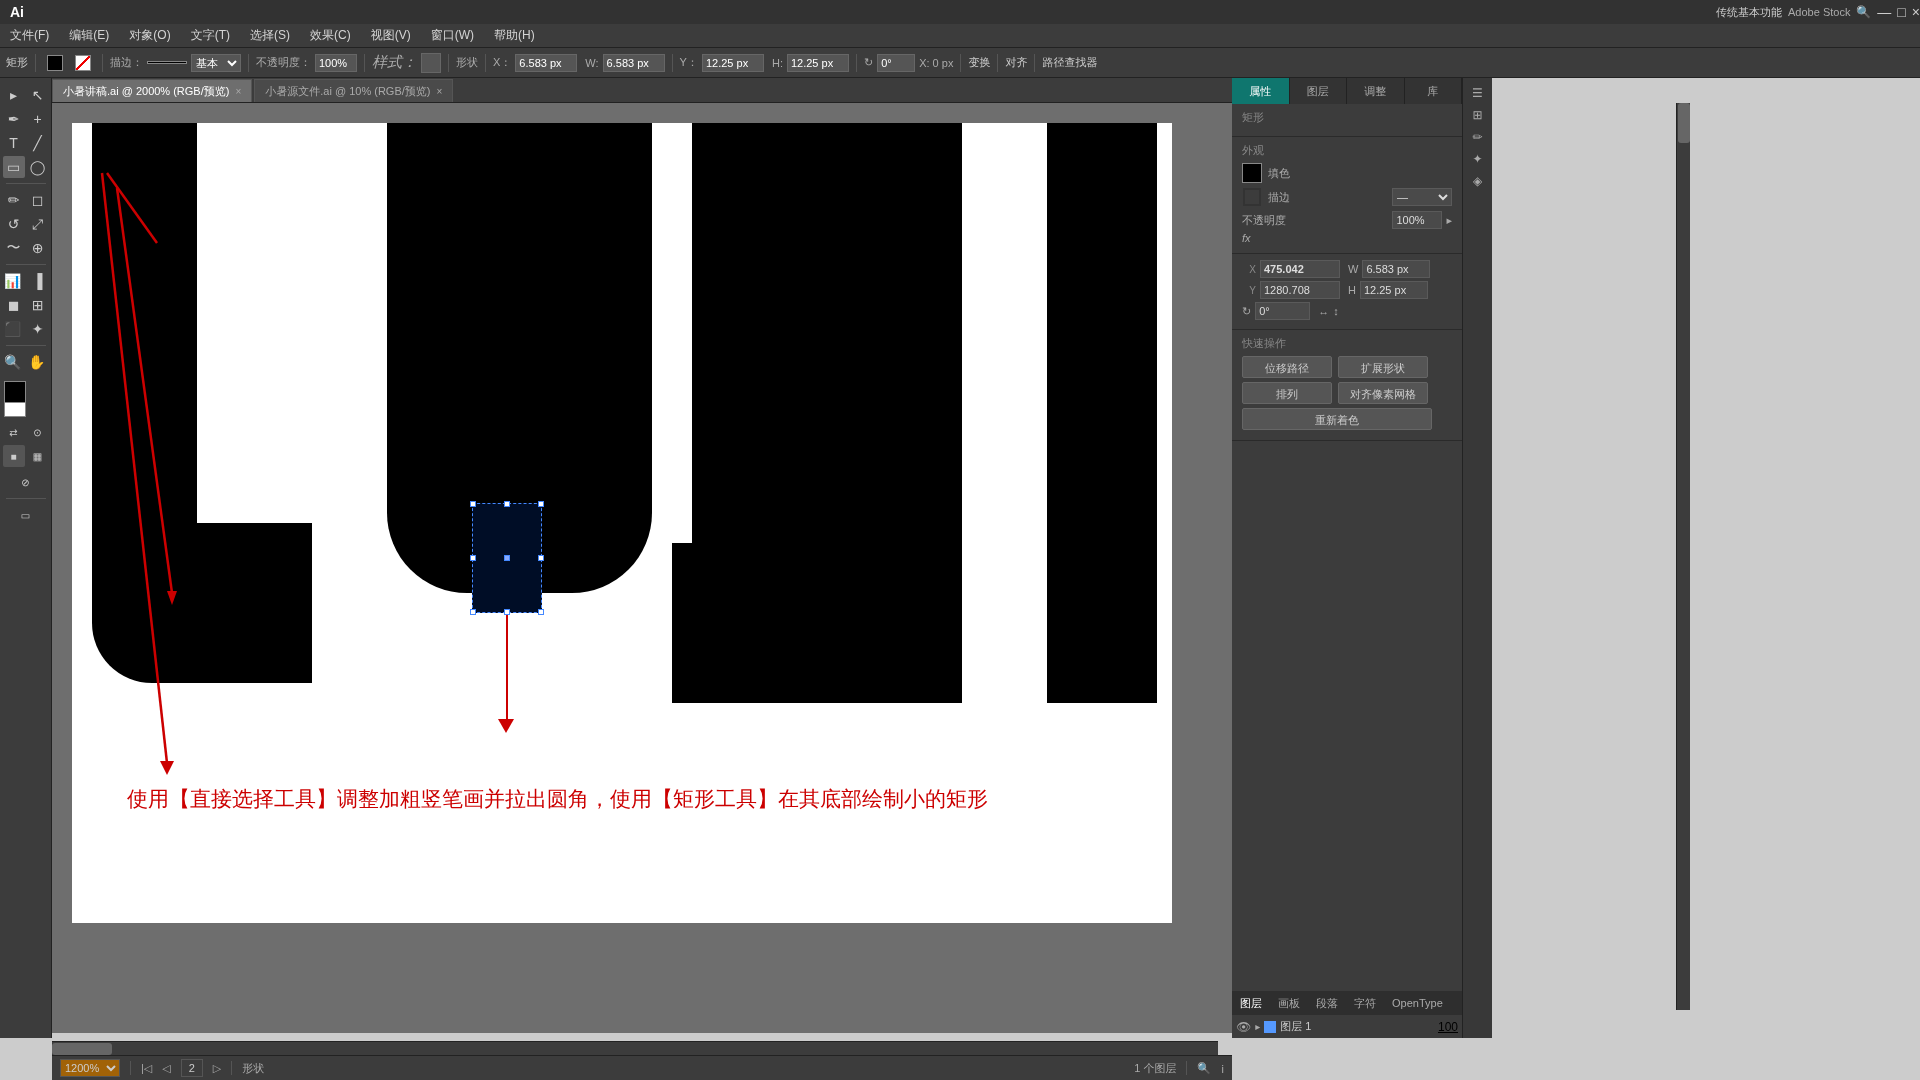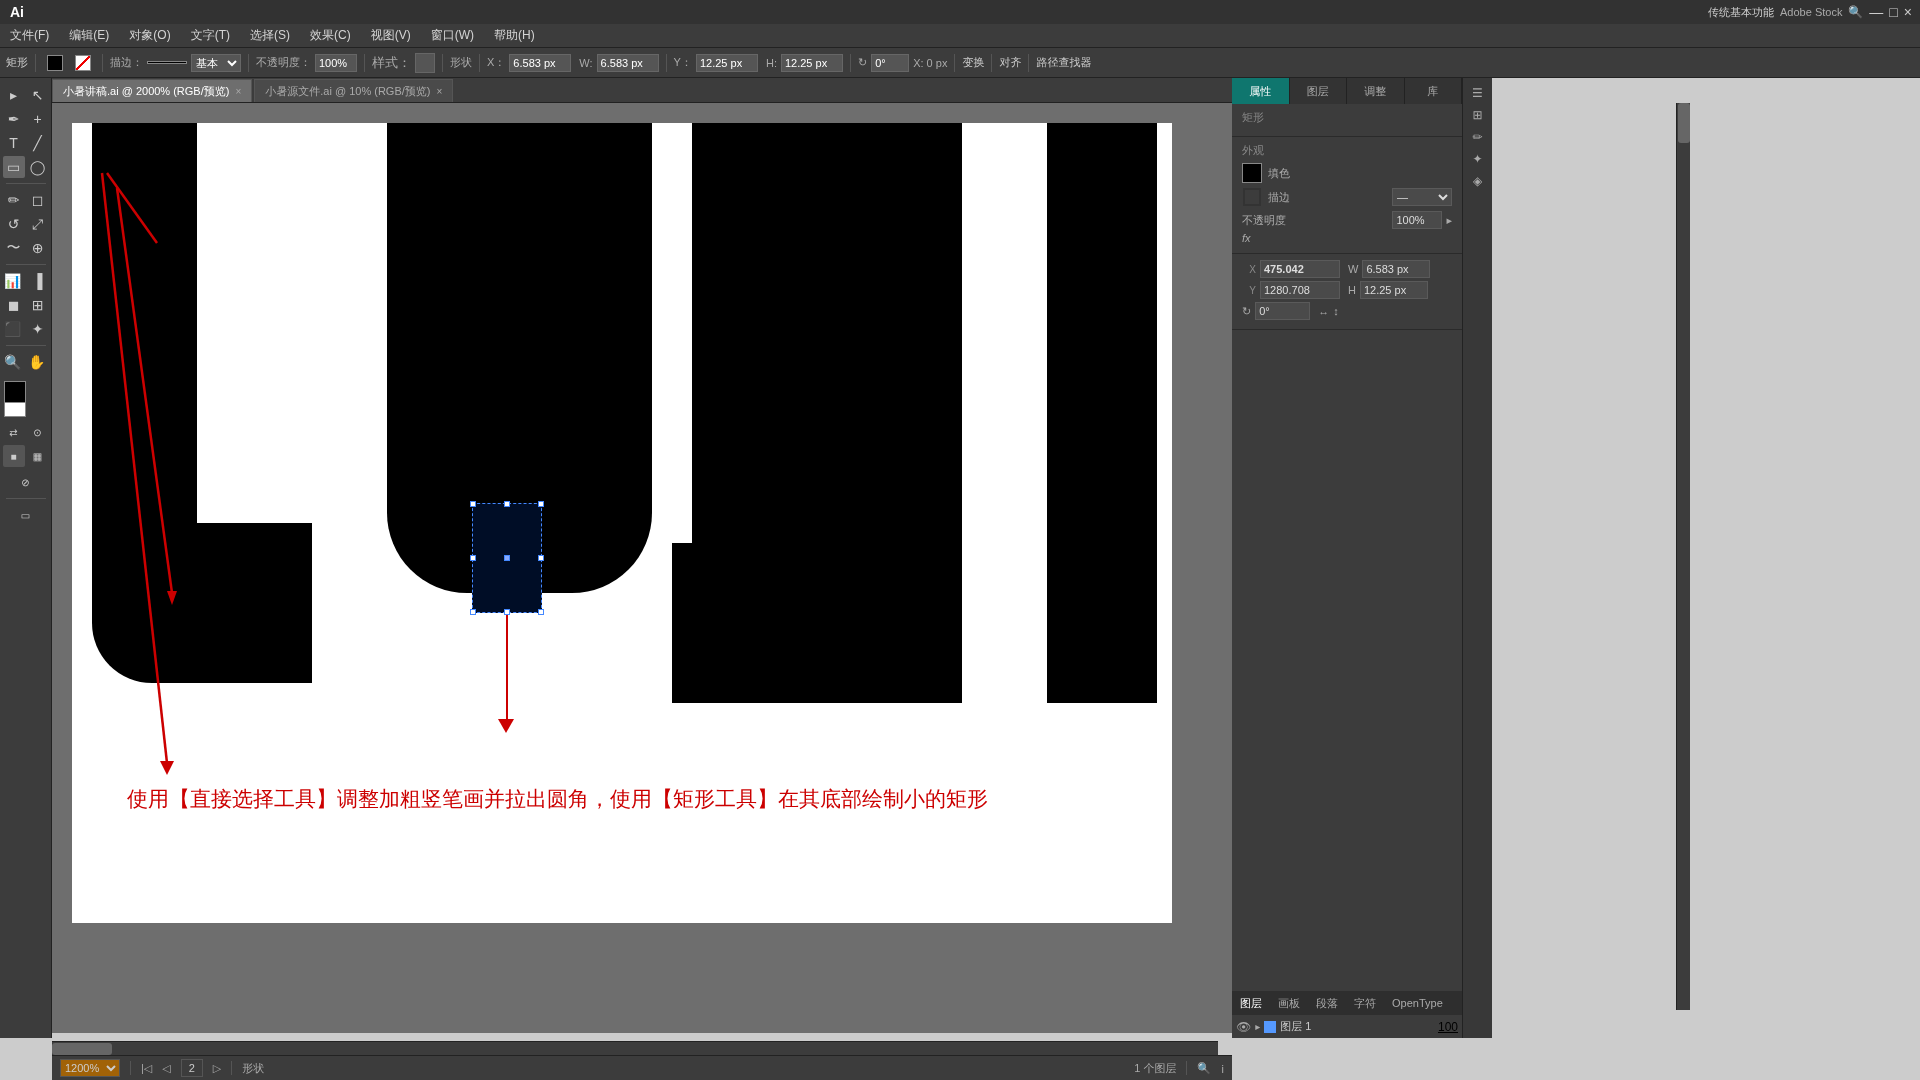--- a/index.html
+++ b/index.html
@@ -109,21 +109,21 @@
       background: #e8c840; border-radius: 8px; display: flex; flex-direction: column;
       align-items: center; justify-content: center;
     }
     #tooltip-box .tool-name { font-size: 18px; font-weight: bold; color: #333; }
     #tooltip-box .tool-shortcut { font-size: 16px; color: #333; }
 
     
     #top-right-logo {
       position: absolute; top: 0; right: 0; width: 450px; height: 24px;
       background: #1a1a1a; display: flex; align-items: center; justify-content: flex-end;
-      padding-right: 8px; gap: 6px;
+      gap: 6px;
     }
 
     
     #statusbar {
       position: absolute; bottom: 0; left: 52px; width: 1180px; height: 25px;
       background: #3c3c3c; display: flex; align-items: center; padding: 0 8px;
       color: #aaa; font-size: 11px; border-top: 1px solid #222; z-index: 100; gap: 10px;
     }
     .status-sep { width: 1px; height: 14px; background: #555; }
 
@@ -236,21 +236,21 @@
   <div class="tb-sep"></div>
   <span style="color:#aaa;font-size:11px;">描边：</span>
   <div class="stroke-line"></div>
   <select class="tb-dropdown" style="width:50px;">
     <option>基本</option>
   </select>
   <div class="tb-sep"></div>
   <span style="color:#aaa;font-size:11px;">不透明度：</span>
   <input class="tb-input tb-input-sm" value="100%" style="width: 42px;">
   <div class="tb-sep"></div>
-  <span style="color:#aaa;font-size:13px;">样式：</span>
+  <span style="color:#aaa;font-size:15px;font-style:italic;">样式：</span>
   <div style="width:20px;height:20px;background:#555;border:1px solid #666;"></div>
   <div class="tb-sep"></div>
   <span style="color:#aaa;font-size:11px;">形状</span>
   <div class="tb-sep"></div>
   <span style="color:#aaa;font-size:11px;">X：</span>
   <input class="tb-input" value="6.583 px" style="width: 62px;">
   <span style="color:#aaa;font-size:11px;margin-left:4px;">W:</span>
   <input class="tb-input" value="6.583 px" style="width: 62px;">
   <div class="tb-sep"></div>
   <span style="color:#aaa;font-size:11px;">Y：</span>
@@ -455,20 +455,34 @@
       <input class="prop-inp" value="12.25 px" style="width: 68px;">
     </div>
     <div class="prop-row">
       <span style="color:#aaa;font-size:11px;">↻</span>
       <input class="prop-inp" value="0°" style="width: 55px;">
       <span style="color:#aaa;font-size:11px;margin-left:4px;">↔</span>
       <span style="color:#aaa;font-size:11px;">↕</span>
     </div>
   </div>
 
+  <div class="prop-section">
+    <div class="prop-section-title">快速操作</div>
+    <div class="action-row">
+      <div class="action-btn">位移路径</div>
+      <div class="action-btn">扩展形状</div>
+    </div>
+    <div class="action-row">
+      <div class="action-btn">排列</div>
+      <div class="action-btn">对齐像素网格</div>
+    </div>
+    <div class="action-row">
+      <div class="action-btn" style="width:190px;">重新着色</div>
+    </div>
+  </div>
 
   <div style="position:absolute;bottom:0;left:0;width:230px;">
     <div class="layer-tab-bar">
       <div class="layer-tab active">图层</div>
       <div class="layer-tab">画板</div>
       <div class="layer-tab">段落</div>
       <div class="layer-tab">字符</div>
       <div class="layer-tab">OpenType</div>
     </div>
     <div style="background:#3c3c3c;padding:4px;display:flex;align-items:center;gap:4px;">

